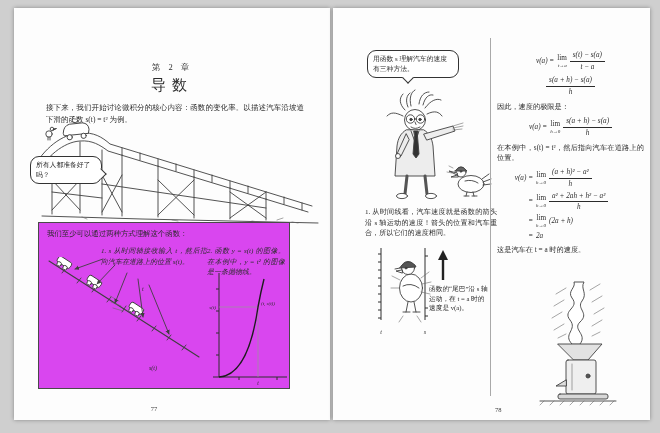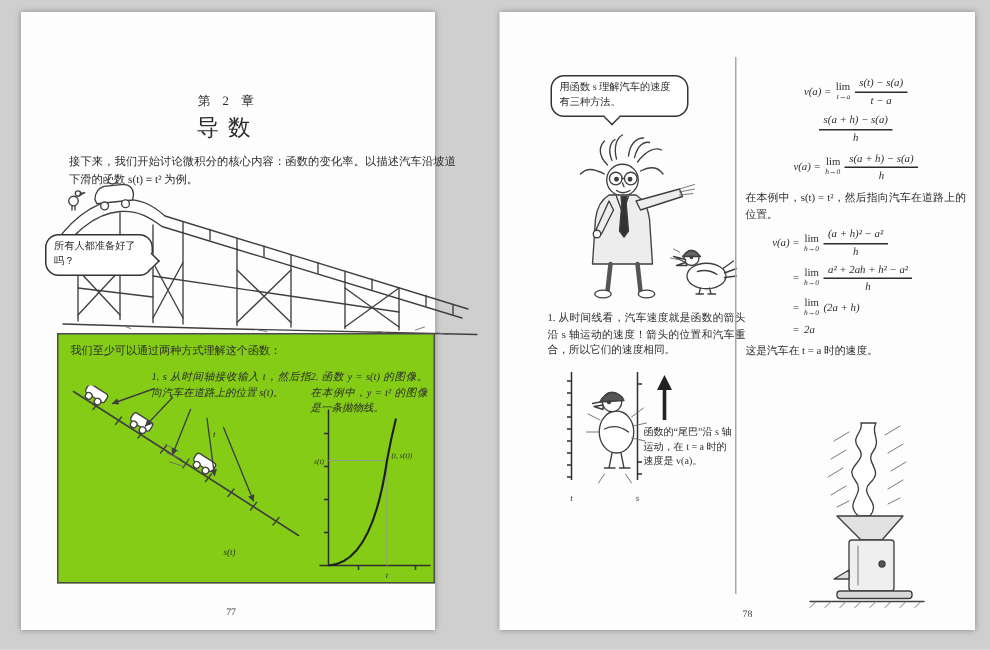--- a/index.html
+++ b/index.html
@@ -6,38 +6,38 @@
   .stage {
     position:relative; width:660px; height:433px;
     background:#cfcfcf; overflow:hidden;
     font-family:"Liberation Serif","DejaVu Serif",serif;
     color:#2b2b2b;
   }
   .page {
     position:absolute; top:8px; height:412px; background:#fdfdfd;
     box-shadow:0 0 4px rgba(0,0,0,0.35);
   }
-  #page-left  { left:14px;  width:276px; }
+  #page-left  { left:14px;  width:316px; }
   #page-right { left:333px; width:317px; }
   .abs { position:absolute; }
 
   
   .chapter-label { left:0; top:54px; width:100%; text-align:center; font-size:8.5px; letter-spacing:3px; }
   .chapter-title { left:0; top:68px; width:100%; text-align:center; font-size:15px; font-weight:normal; letter-spacing:6px; }
   .intro { left:32px; top:94px; width:258px; font-size:7.5px; line-height:1.55; text-align:justify; }
   .bubble {
     background:#fff; border:1px solid #333; border-radius:9px;
     font-size:6.8px; line-height:1.5; padding:3px 5px; z-index:5; text-align:left;
   }
   .bubble-left { left:16px; top:148px; width:60px; }
   .bubble-left::after {
     content:""; position:absolute; right:-4px; top:13px; width:7px; height:7px; background:#fff;
     border-right:1px solid #333; border-top:1px solid #333; transform:rotate(45deg);
   }
-  .twobox { left:24px; top:214px; width:250px; height:165px; border:1px solid #4a4a4a; background:#84cc16; }
+  .twobox { left:24px; top:214px; width:250px; height:165px; border:1px solid #4a4a4a; background:#d946ef; }
   .twobox-header { left:8px; top:6px; width:235px; font-size:7.4px; }
   .twobox-item { font-size:7px; line-height:1.5; text-align:justify;font-style:italic; }
   .item1 { left:62px; top:23px; width:106px; }
   .item2 { left:168px; top:23px; width:78px; }
   .pagenum { font-size:6.5px; color:#3a3a3a; }
   .pagenum-left { left:120px; top:397px; width:40px; text-align:center; }
   .pagenum-right { left:162px; top:398px; }
 
   
   .bubble-right { left:34px; top:42px; width:80px; }
@@ -250,20 +250,21 @@
       </div>
 
 
       <div class="formula">
         <span class="frac">
             <span class="num">s(a + h) − s(a)</span>
             <span class="den">h</span>
           </span>
       </div>
 
+      <p>因此，速度的极限是：</p>
 
       <div class="formula">
         <span class="math">v(a) =</span>
         <span class="lim">
             <span class="limword">lim</span>
             <span class="limsub">h→0</span>
           </span>
         <span class="frac">
             <span class="num">s(a + h) − s(a)</span>
             <span class="den">h</span>

